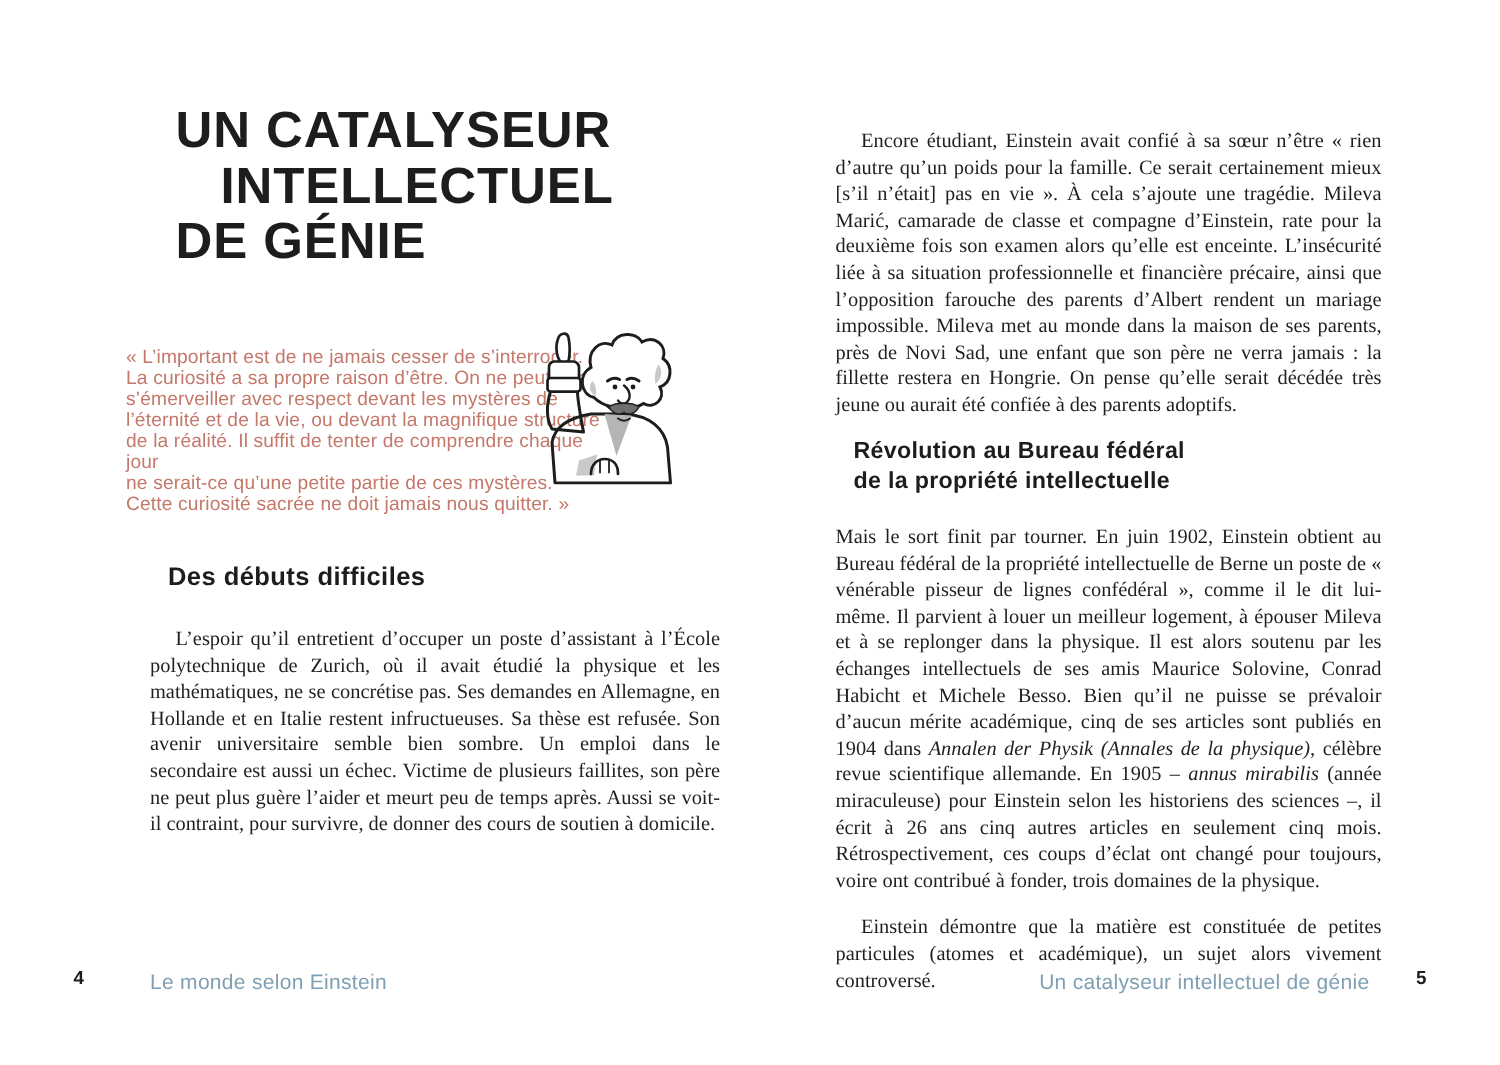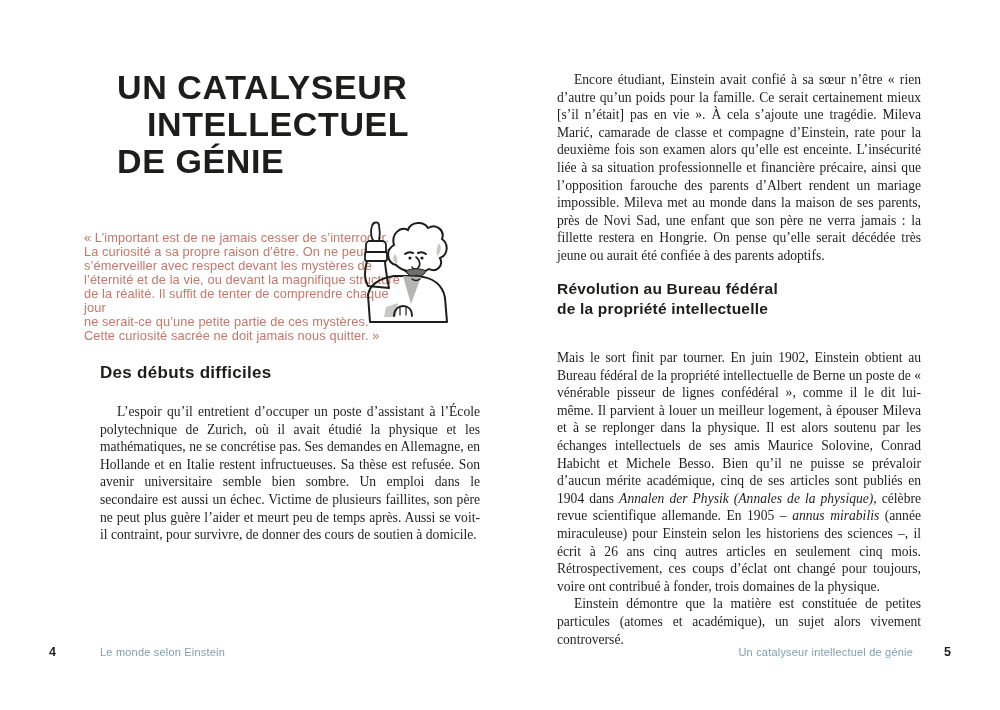--- a/index.html
+++ b/index.html
@@ -23,37 +23,37 @@
   
   .quote{position:absolute;left:47px;top:231px;width:316px;
     font-family:"Liberation Sans",sans-serif;font-size:12.8px;line-height:14px;
     color:#c3786a;white-space:pre-line;letter-spacing:.1px;margin-left:37px;}
 
   
   .einstein{position:absolute;left:356px;top:219px;width:94px;height:104px;}
   .einstein svg{width:100%;height:100%;display:block;}
 
   
-  .sec-h{margin:0;font-family:"Liberation Sans",sans-serif;font-weight:700;color:#1d1d1b;}
+  .sec-h{margin:12px;font-family:"Liberation Sans",sans-serif;font-weight:700;color:#1d1d1b;}
   .h-left{position:absolute;left:100px;top:363px;font-size:17px;letter-spacing:.3px;}
   .h-right{position:absolute;left:57px;top:279px;font-size:15.5px;line-height:20px;
     white-space:pre-line;letter-spacing:.2px;}
 
   
   .body{position:absolute;font-family:"Liberation Serif",serif;
     font-size:13.6px;line-height:17.6px;color:#1f1f1f;text-align:justify;}
   .body p{margin:0;}
-  .body p.indent{text-indent:17px;}
+  .body p.indent{text-indent:17px;margin-top:14px;}
   .body-left{left:100px;top:403px;width:380px;}
   .body-r1{left:57px;top:71px;width:364px;}
   .body-r2{left:57px;top:349px;width:364px;}
 
   
   .folio{position:absolute;top:645px;font-weight:700;font-size:12.5px;color:#1d1d1b;}
-  .running{position:absolute;top:646px;font-size:11px;color:#7fa0b2;letter-spacing:.2px;}
+  .running{position:absolute;top:646px;font-size:14px;color:#7fa0b2;letter-spacing:.2px;}
   .folio-left{left:49px;}
   .running-left{left:100px;}
   .running-right{right:87px;text-align:center;padding-left:47px;}
   .folio-right{left:444px;}
 
   .ln{stroke:#1d1d1b;fill:none;stroke-linecap:round;stroke-linejoin:round;}
 </style>
 </head>
 <body>
 

